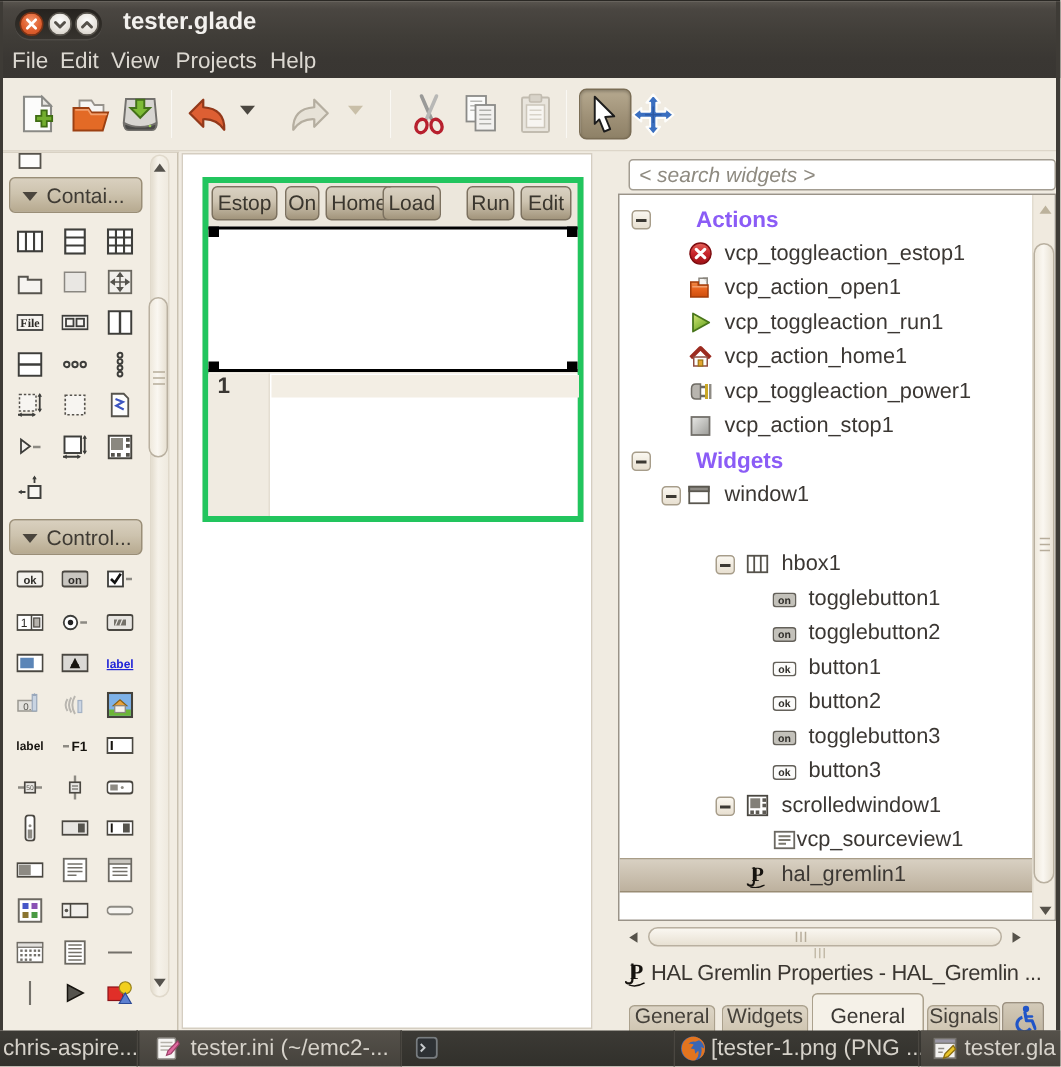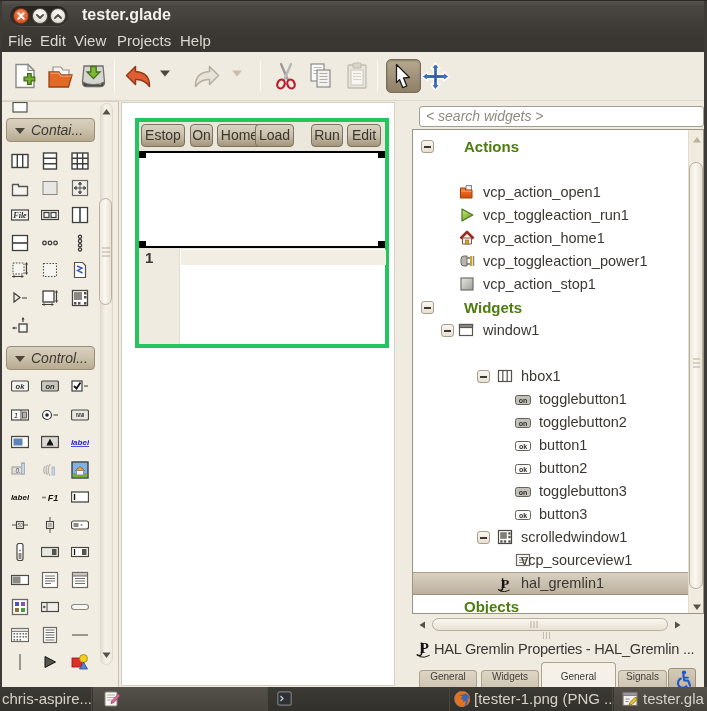--- a/index.html
+++ b/index.html
@@ -23,21 +23,21 @@
 
 
 #toolbar { left:2px; top:52px; width:702px; height:49px; background:#f0ebe1; border-bottom:1px solid #ddd6c9; }
 .tsep { top:8px; width:1px; height:32px; background:#d9d2c4; border-right:1px solid #faf8f3; }
 
 
 #bleft { left:0; top:1px; width:2px; height:686px; background:#3e3b36; }
 #bright { left:704px; top:1px; width:3px; height:686px; background:#3e3b36; }
 
 
-#palette { left:2px; top:101px; width:117px; height:586px; background:#f2ede3; border-top:1px solid #d8d1c3; border-right:1px solid #c9c1b1; overflow:hidden;font-style:italic; }
+#palette { left:2px; top:101px; width:117px; height:586px; background:#f2ede3; border-top:1px solid #d8d1c3; border-right:1px solid #c9c1b1; overflow:hidden; }
 .phead { left:4px; width:89px; height:24px; border-radius:4px; border:1px solid #9a8e77;
   background:linear-gradient(#d9d0bf 0%, #cdc3ae 45%, #b7aa90 100%);
   font-size:14px; color:#3f3b34; line-height:22px; }
 .phead .tri { display:inline-block; margin:0 6px 1px 8px; width:0; height:0; border-left:5px solid transparent; border-right:5px solid transparent; border-top:6px solid #4a453d; vertical-align:middle; }
 
 #pscroll { left:98px; top:103px; width:17px; height:570px; }
 #pscroll .track { left:2px; top:0; width:13px; height:562px; background:linear-gradient(90deg,#e4ddcf,#f6f2ea 40%,#efeadf); border-radius:7px; border:1px solid #e0d9cb;}
 #pscroll .thumb { left:1px; top:95px; width:13px; height:107px; background:linear-gradient(90deg,#efe9dd,#faf7f1 45%,#e8e1d3); border:1px solid #b9b0a0; border-radius:7px; }
 
 
@@ -55,36 +55,36 @@
 #ggutter { left:0; top:0; width:41px; height:95px; background:#f0ebe1; border-right:1px solid #e4ded2; }
 
 
 #rpanel { left:397px; top:101px; width:307px; height:586px; background:#f0ebe1; }
 #search { left:22px; top:5px; width:285px; height:21px; background:#fff; border:1px solid #a39d92; border-radius:3px;
   font-size:14px; font-style:italic; color:#8e8a80; line-height:19px; padding-left:6px; }
 #treewrap { left:15px; top:28px; width:292px; height:485px; background:#fff; border:1px solid #9a9388; overflow:hidden; }
 #vsb { left:275px; top:0px; width:15px; height:483px; background:#f0eadf; border-left:1px solid #e2dccf; }
 #vsb .thumb { left:0px; top:32px; width:14px; height:427px; background:linear-gradient(90deg,#efe9dd,#faf7f1 45%,#e8e1d3); border:1px solid #b9b0a0; border-radius:7px; }
 .trow { left:0px; width:275px; height:23px; font-size:14.5px; color:#3b3733; }
-.trow.bold { font-weight:bold; color:#4d7c0f; font-size:15px; }
+.trow.bold { font-weight:bold; color:#8b5cf6; font-size:15px; }
 .trow span { position:absolute; top:3px; white-space:nowrap; }
 .ticn { position:absolute; top:3px; }
 .expander { position:absolute; top:5px; width:13px; height:13px; border:1px solid #a79d8a; border-radius:3px;
   background:linear-gradient(#faf7f0,#e8e0d1); }
 .expander:after { content:""; position:absolute; left:2px; top:5px; width:7px; height:1.5px; background:#3c3933; }
 #selrow { left:0px; width:275px; height:23px; background:linear-gradient(#d8d0c2,#bdb19e); border-top:1px solid #a99d87; border-bottom:1px solid #998c74; }
 
 
 #hsb { left:15px; top:516px; width:292px; height:16px; }
 #hsb .thumb { left:20px; top:1px; width:236px; height:13px; background:linear-gradient(#faf7f1,#e8e1d3); border:1px solid #b9b0a0; border-radius:7px; }
 
 
 #proplabel { left:37px; top:540px; font-size:14.6px; color:#3a3631; letter-spacing:-0.25px; white-space:nowrap; }
 .tab { top:569px; height:18px; border:1px solid #aba18d; border-bottom:none; border-radius:4px 4px 0 0;
-  background:linear-gradient(#ddd5c6,#cfc5b1); font-size:10px; color:#45413a; text-align:center; line-height:12px; }
+  background:linear-gradient(#ddd5c6,#cfc5b1); font-size:14px; color:#45413a; text-align:center; line-height:12px; }
 .tab.active { top:561px; height:26px; background:#f5f1e8; color:#3a3733; line-height:28px; }
 
 
 #taskbar { left:0; top:687px; width:707px; height:24px; background:linear-gradient(#3c3a35,#31302b); }
 .tseg { top:0; height:24px; font-size:15px; color:#d6d2ca; }
 .tseg.active { background:linear-gradient(#55514a,#45423c); }
 .tsegsep { top:0; width:1px; height:24px; background:#23221e; border-right:1px solid #4a4741; }
 .ticon { position:absolute; top:4px; }
 .tseg span { position:absolute; top:3px; white-space:nowrap; }
 </style>
@@ -512,20 +512,34 @@
 <div class="abs" id="rpanel">
   <div class="abs" id="search">&lt; search widgets &gt;</div>
   <div class="abs" id="treewrap">
 
     <div class="abs" id="selrow" style="top:442px"></div>
 
     <div class="abs trow bold" style="top:5px">
         <i class="expander" style="left:8px"></i>
         <span style="left:51px">Actions</span>
       </div>
+    <div class="abs trow" style="top:28px">
+        <svg class="ticn" style="left:46px" width="16" height="16" viewBox="0 0 16 16">
+          <defs>
+            <linearGradient id="eg" x1="0" y1="0" x2="0" y2="1">
+              <stop offset="0" stop-color="#e4635a"></stop>
+              <stop offset="0.5" stop-color="#c8262c"></stop>
+              <stop offset="1" stop-color="#9d1015"></stop>
+            </linearGradient>
+          </defs>
+          <circle cx="8" cy="8" r="7" fill="url(#eg)" stroke="#7e0d11" stroke-width="1"></circle>
+          <path d="M5.2 5.2 L10.8 10.8 M10.8 5.2 L5.2 10.8" stroke="#fff" stroke-width="2.1" stroke-linecap="round"></path>
+        </svg>
+        <span style="left:70px">vcp_toggleaction_estop1</span>
+      </div>
     <div class="abs trow" style="top:51px">
         <svg class="ticn" style="left:46px" width="16" height="16" viewBox="0 0 16 16">
           <path d="M7 1.5 h5.5 v5 h-5.5 z" fill="#f6f5f3" stroke="#8a867e" stroke-width="1"></path>
           <path d="M9.5 1.5 l3 0 v3" fill="#dddbd7" stroke="#8a867e" stroke-width="1"></path>
           <defs>
             <linearGradient id="fg" x1="0" y1="0" x2="0" y2="1">
               <stop offset="0" stop-color="#f08b49"></stop>
               <stop offset="0.45" stop-color="#e8641f"></stop>
               <stop offset="1" stop-color="#ce4e0d"></stop>
             </linearGradient>
@@ -649,32 +663,29 @@
           <rect x="6.8" y="11.3" width="2.4" height="2.4" fill="#5c5953"></rect>
           <rect x="11.3" y="11.3" width="2.4" height="2.4" fill="#5c5953"></rect>
         </svg>
         <span style="left:108px">scrolledwindow1</span>
       </div>
     <div class="abs trow" style="top:419px">
         <svg class="ticn" style="left:102px" width="16" height="16" viewBox="0 0 16 16">
           <rect x="1.5" y="2.5" width="13" height="11" fill="#fff" stroke="#6b6861" stroke-width="1.2"></rect>
           <path d="M4 5.5 h8 M4 8 h8 M4 10.5 h5" stroke="#7b786f" stroke-width="1.2"></path>
         </svg>
-        <span style="left:108px">vcp_sourceview1</span>
+        <span style="left:118px">vcp_sourceview1</span>
       </div>
     <div class="abs trow" style="top:442px">
         <svg class="ticn" style="left:84px" width="17" height="17" viewBox="0 0 17 17">
           <text x="4" y="12.5" font-size="13.5" font-weight="bold" font-family="Liberation Serif" fill="#16130f">P</text>
           <path d="M5.6 3.2 v9.8 q0.1 2.6 -2.8 2.4 q-1.4 -0.3 -1.2 -1.4" stroke="#16130f" stroke-width="1.4" fill="none"></path>
           <path d="M3.2 16.2 q4.5 1.6 9.5 -1.2" stroke="#16130f" stroke-width="0.9" fill="none"></path>
         </svg>
         <span style="left:108px">hal_gremlin1</span>
-      </div>
-    <div class="abs trow bold" style="top:465px">
-        <span style="left:51px">Objects</span>
       </div>
 
     <div class="abs" id="vsb">
       <div class="abs thumb"></div>
       <svg class="abs" style="left:4px;top:227px" width="8" height="16">
           <g stroke="#b7ad9b" stroke-width="1">
             <path d="M0 2 h7 M0 6 h7 M0 10 h7"></path>
           </g>
         </svg>
       <svg class="abs" style="left:3px;top:6px" width="10" height="8">
@@ -727,20 +738,21 @@
   <div class="abs tseg" style="left:0;width:91px">
       <span style="left:2px">chris-aspire...</span>
     </div>
   <div class="abs tsegsep" style="left:91px"></div>
   <div class="abs tseg active" style="left:93px;width:174px">
     <svg class="ticon" style="left:11px" width="16" height="16" viewBox="0 0 16 16">
         <rect x="1" y="1" width="12" height="14" rx="1" fill="#f7f6f4" stroke="#8a8781" stroke-width="1"></rect>
         <path d="M3 4 h8 M3 6.5 h8 M3 9 h5" stroke="#b5b2aa" stroke-width="1"></path>
         <path d="M14.5 3 L8 9.5 L7 12.5 L10 11.5 L15.5 5 z" fill="#e06a9f" stroke="#9c3f68" stroke-width="0.8"></path>
       </svg>
+    <span style="left:34px">tester.ini (~/emc2-...</span>
     </div>
   <div class="abs tsegsep" style="left:267px"></div>
   <div class="abs tseg" style="left:269px;width:180px">
     <svg class="ticon" style="left:8px" width="15" height="15" viewBox="0 0 15 15">
         <rect x="0.8" y="0.8" width="13.4" height="13.4" rx="2" fill="#2d3134" stroke="#787d80" stroke-width="1.2"></rect>
         <path d="M3.5 5 L6 7.5 L3.5 10" fill="none" stroke="#c7cbcd" stroke-width="1.3"></path>
       </svg>
     </div>
   <div class="abs tsegsep" style="left:449px"></div>
   <div class="abs tseg" style="left:451px;width:161px">

